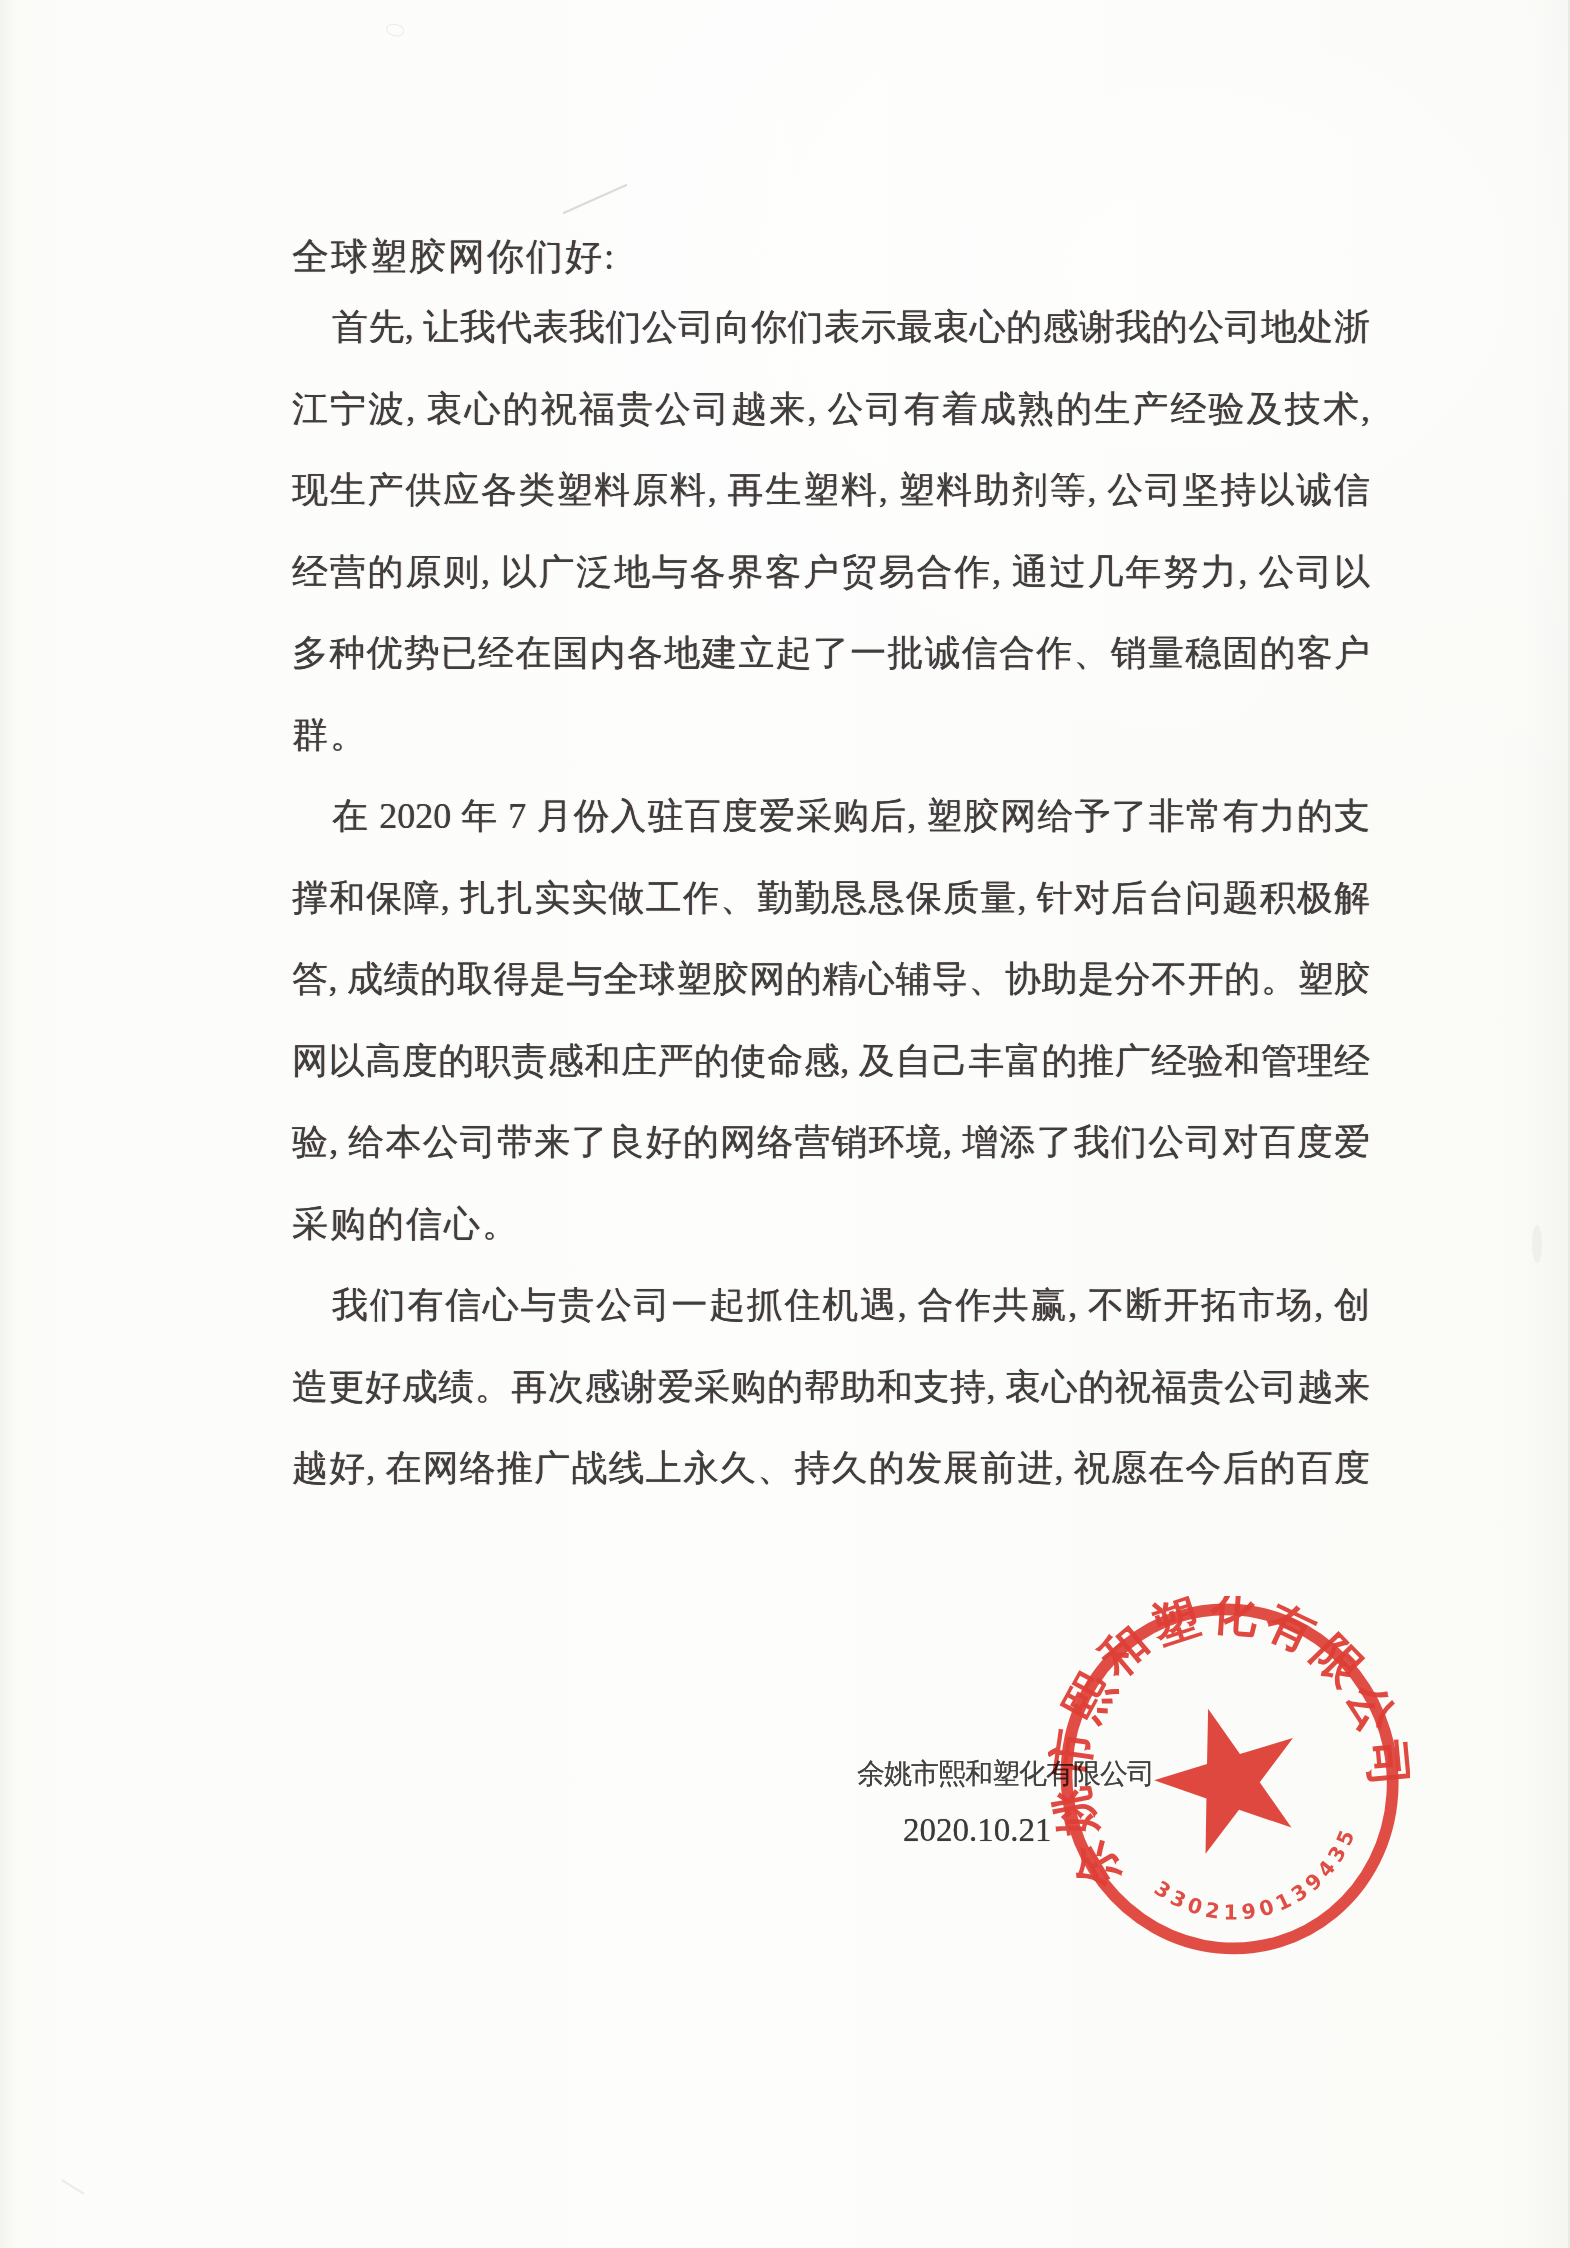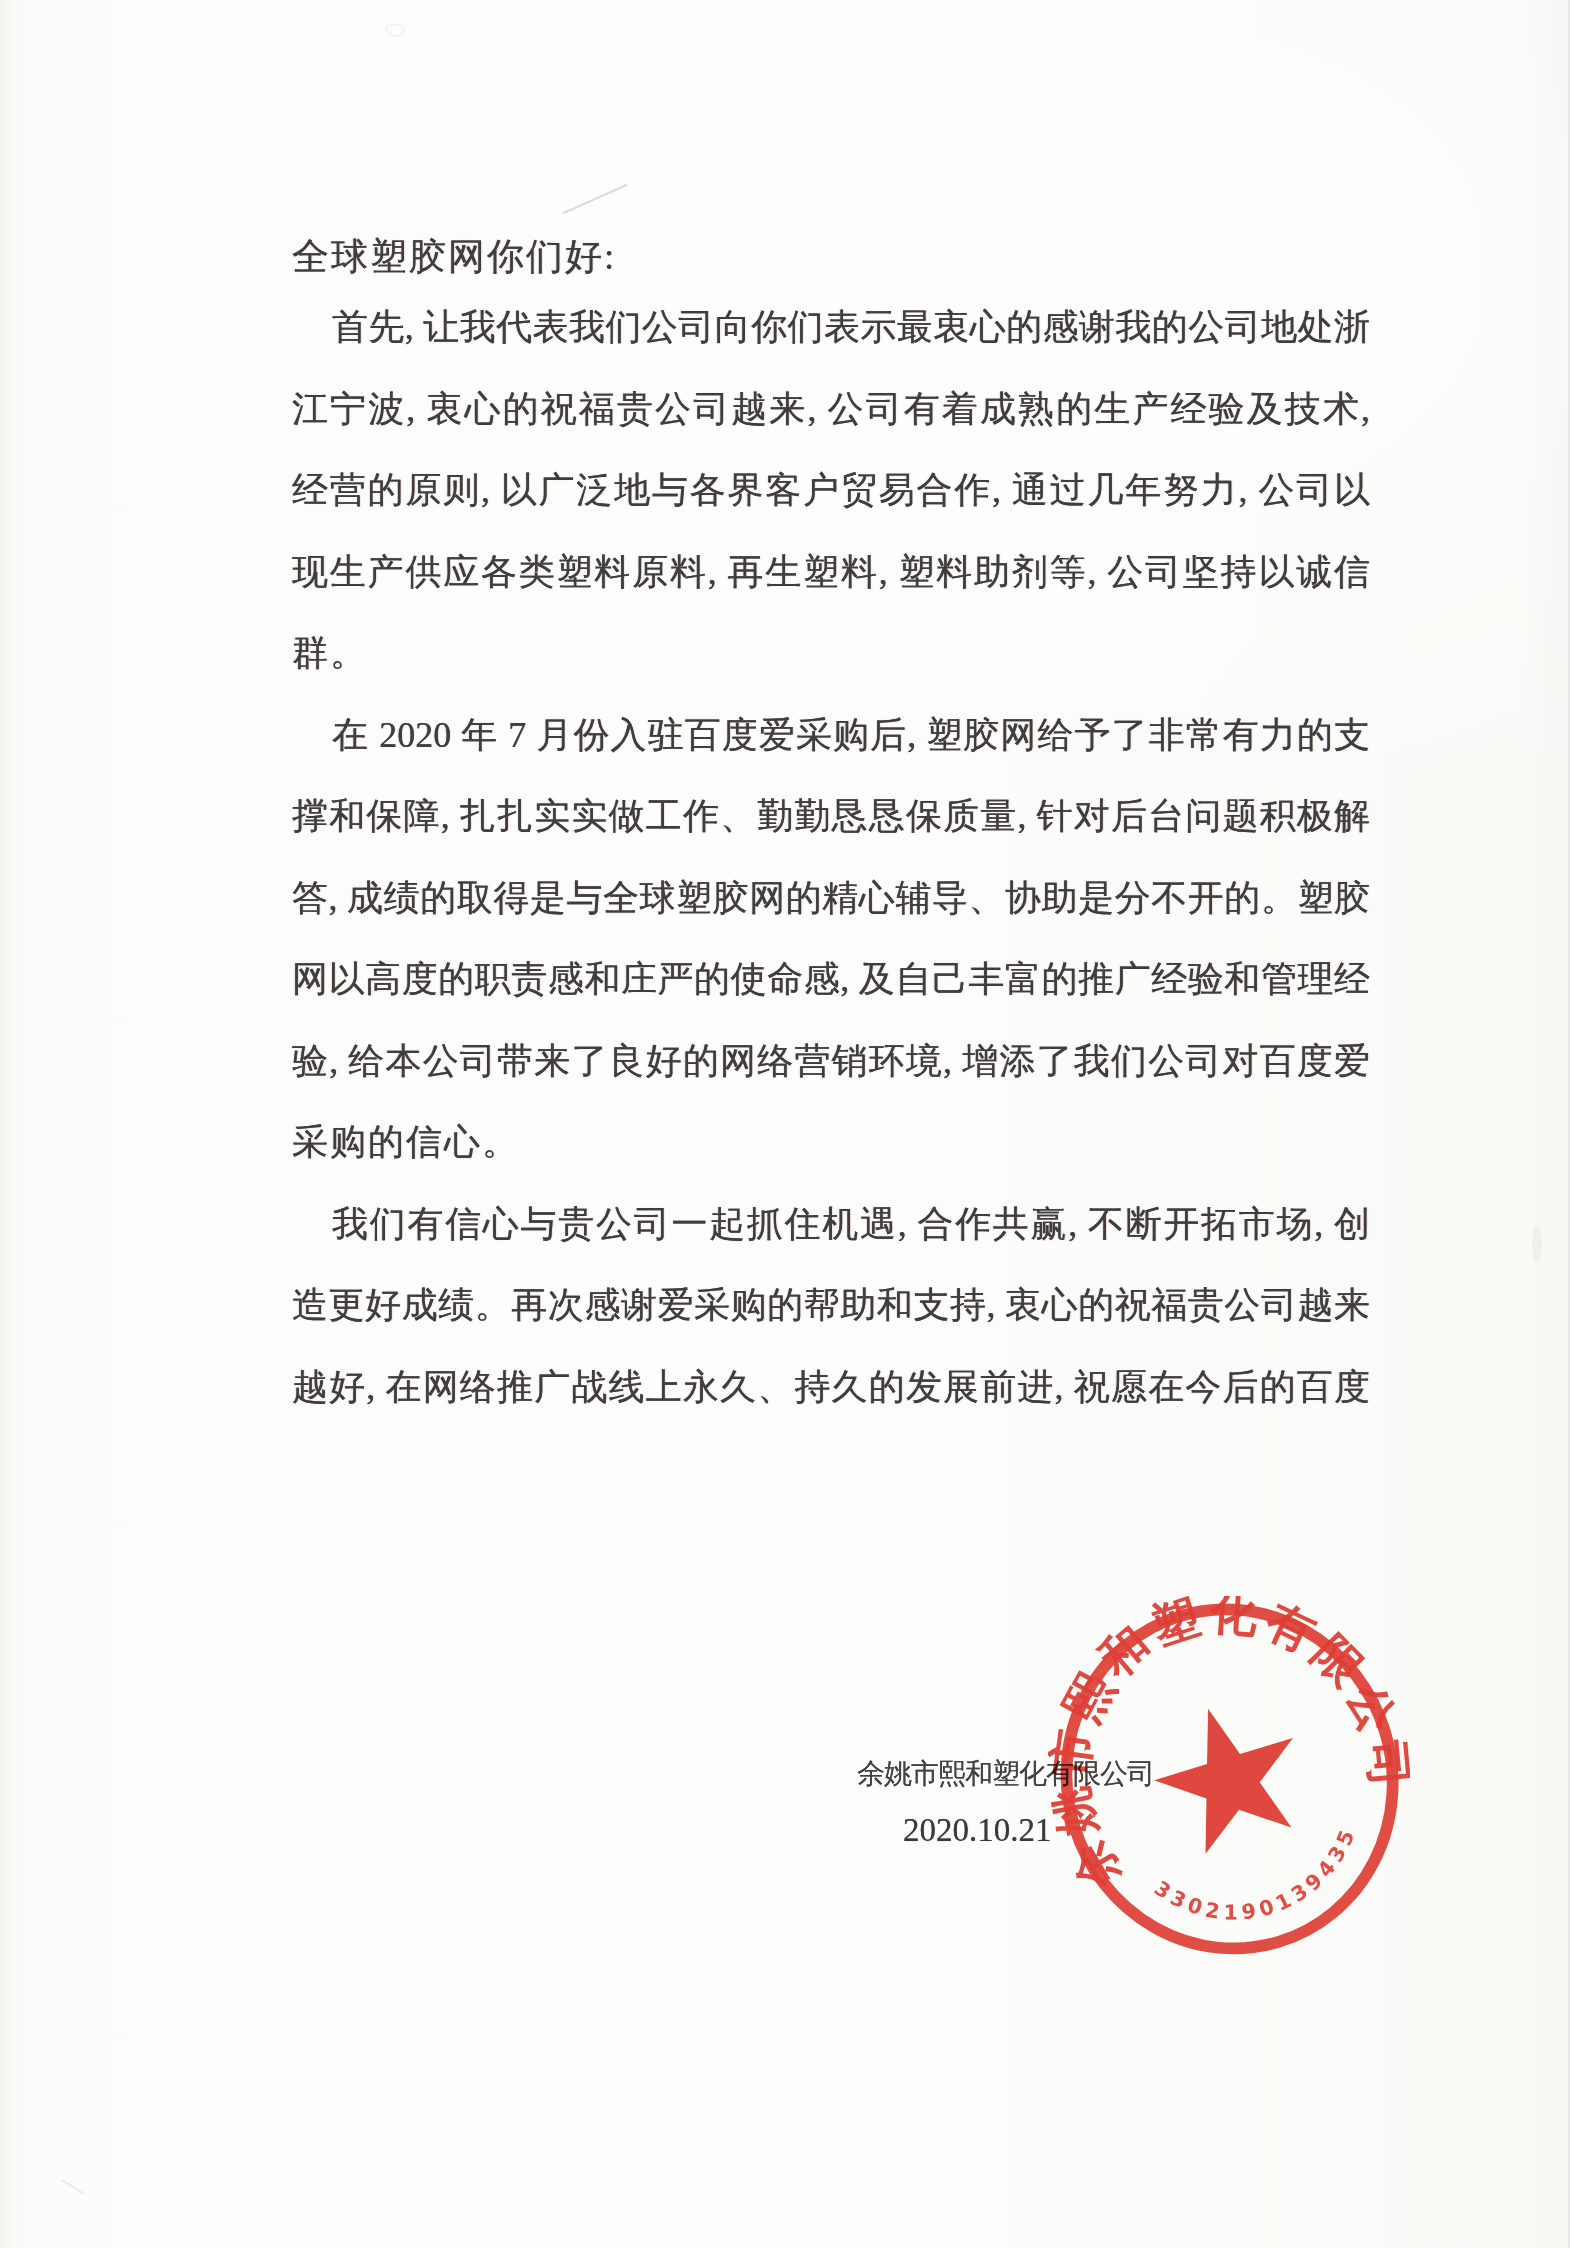--- a/index.html
+++ b/index.html
@@ -66,22 +66,23 @@
 </head>
 <body>
 
 <div class="page">
 
   <div class="salutation">全球塑胶网你们好:</div>
 
   <div class="body-block">
     <div class="ln ind">首先, 让我代表我们公司向你们表示最衷心的感谢我的公司地处浙</div>
     <div class="ln">江宁波, 衷心的祝福贵公司越来, 公司有着成熟的生产经验及技术,</div>
+    <div class="ln">现生产供应各类塑料原料, 再生塑料, 塑料助剂等, 公司坚持以诚信</div>
     <div class="ln">经营的原则, 以广泛地与各界客户贸易合作, 通过几年努力, 公司以</div>
-    <div class="ln">现生产供应各类塑料原料, 再生塑料, 塑料助剂等, 公司坚持以诚信</div>
+    <div class="ln">多种优势已经在国内各地建立起了一批诚信合作、销量稳固的客户</div>
     <div class="ln end">群。</div>
     <div class="ln ind">在 2020 年 7 月份入驻百度爱采购后, 塑胶网给予了非常有力的支</div>
     <div class="ln">撑和保障, 扎扎实实做工作、勤勤恳恳保质量, 针对后台问题积极解</div>
     <div class="ln">答, 成绩的取得是与全球塑胶网的精心辅导、协助是分不开的。塑胶</div>
     <div class="ln">网以高度的职责感和庄严的使命感, 及自己丰富的推广经验和管理经</div>
     <div class="ln">验, 给本公司带来了良好的网络营销环境, 增添了我们公司对百度爱</div>
     <div class="ln end">采购的信心。</div>
     <div class="ln ind">我们有信心与贵公司一起抓住机遇, 合作共赢, 不断开拓市场, 创</div>
     <div class="ln">造更好成绩。再次感谢爱采购的帮助和支持, 衷心的祝福贵公司越来</div>
     <div class="ln">越好, 在网络推广战线上永久、持久的发展前进, 祝愿在今后的百度</div>

